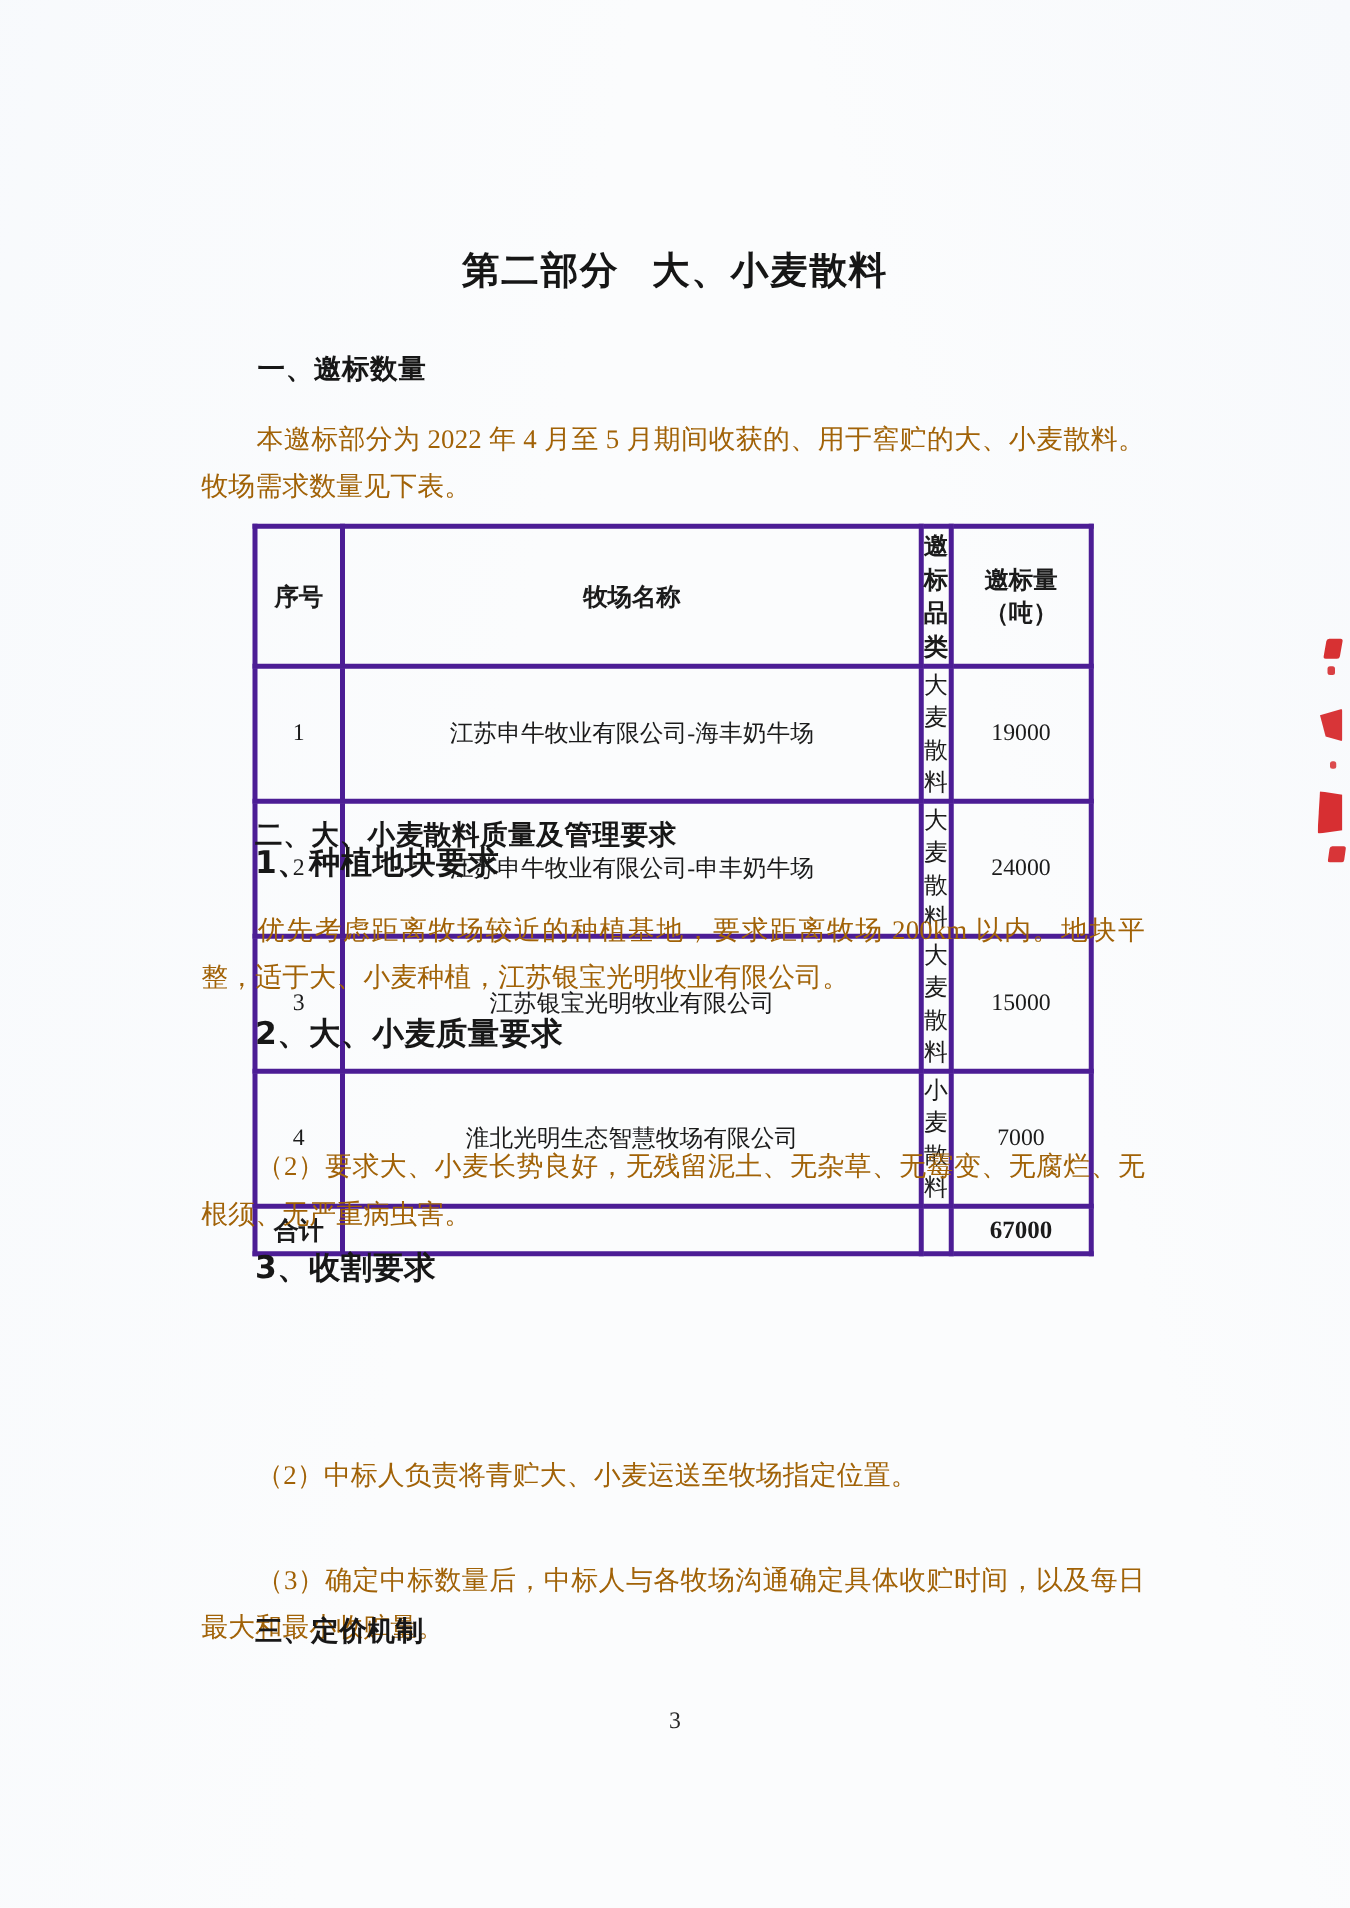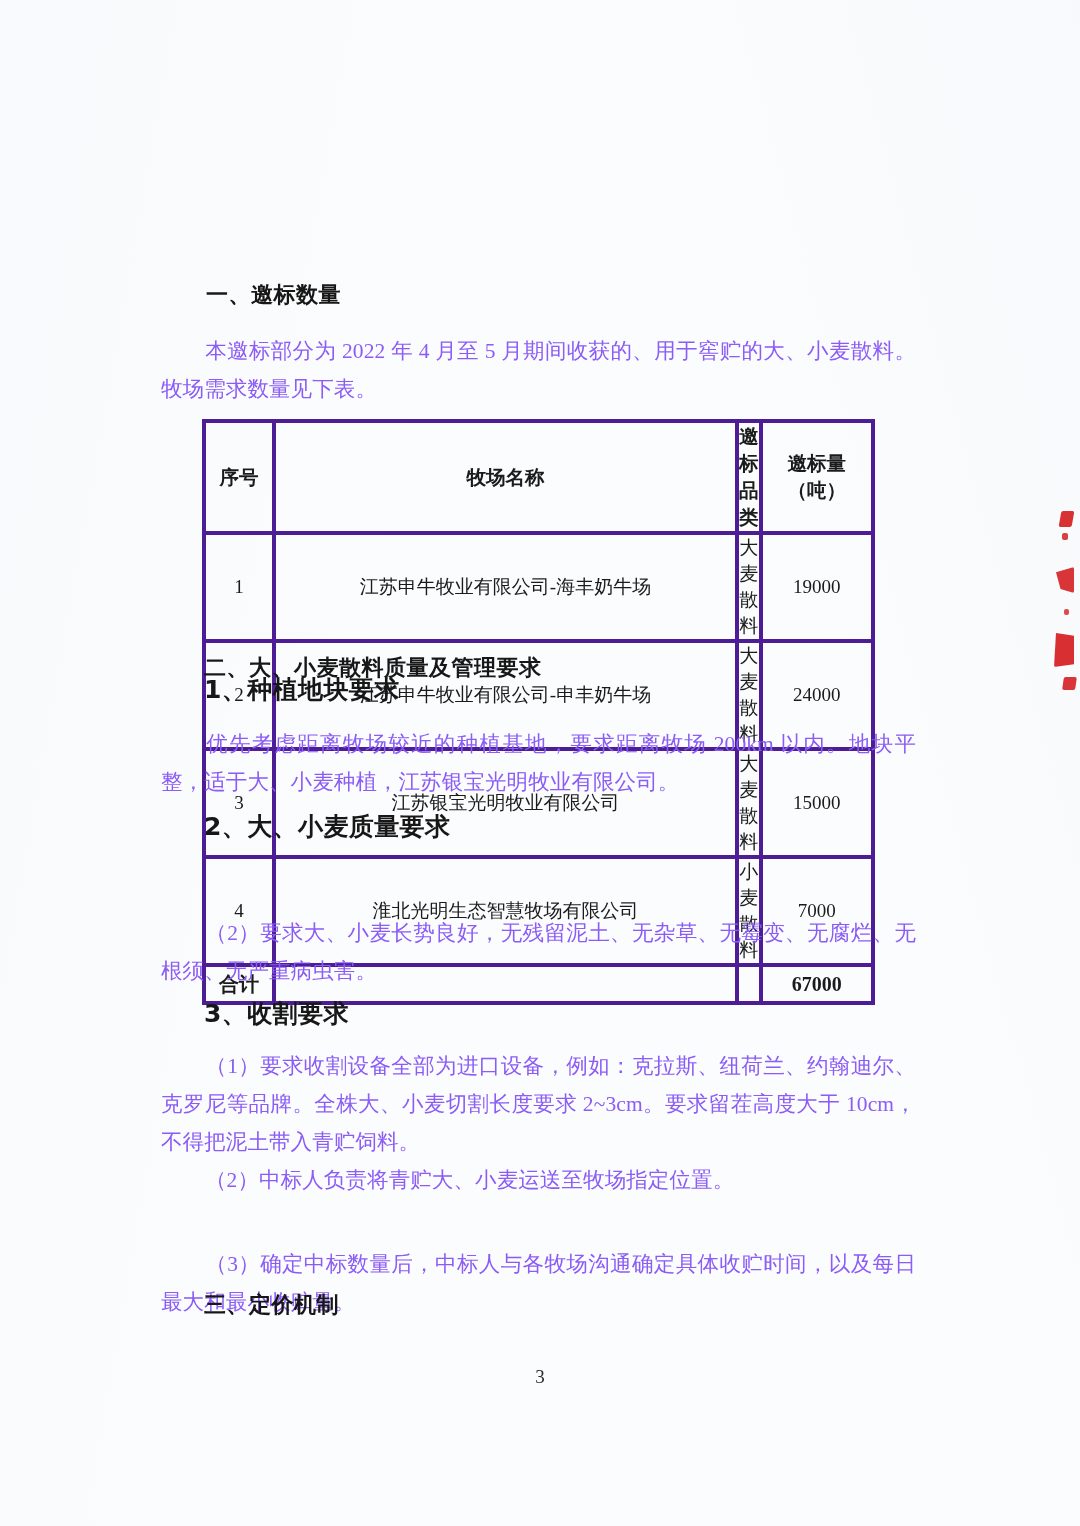--- a/index.html
+++ b/index.html
@@ -68,21 +68,21 @@
     color: #171717;
     white-space: nowrap;
   }
 
   
   .para {
     position: absolute;
     font-family: "Liberation Serif", "DejaVu Serif", serif;
     font-size: 21.5px;
     line-height: 38px;
-    color: #8b5cf6;
+    color: #a16207;
     text-align: justify;
     text-justify: inter-ideograph;
     letter-spacing: 0.1px;
   }
   .para .ind { display:inline-block; width: 44px; }
 
   
   .tbl-wrap {
     position: absolute;
     left: 202px;
@@ -148,20 +148,23 @@
   .sf5 { left: 8px;  top: 128px; width: 20px; height: 34px; clip-path: polygon(10% 0,100% 8%,100% 92%,0 100%); opacity:.93; }
   .sf6 { left: 17px; top: 172px; width: 13px; height: 13px; transform: skewX(-8deg); opacity:.9; }
 </style>
 </head>
 <body>
 
 <div class="page"></div>
 
 <div class="content">
 
+  <div class="doc-title">
+    <span>第二部分</span><span class="gap"></span><span>大、小麦散料</span>
+  </div>
 
   <div class="h-sec" style="left:206px; top:280px;">一、邀标数量</div>
 
   <div class="para" style="left:161px; top:332px; width:755px;"><span class="ind"></span><span>本邀标部分为 2022 年 4 月至 5 月期间收获的、用于窖贮的大、小麦散料。牧场需求数量见下表。</span></div>
 
   <div class="tbl-wrap">
     <table class="req">
       <thead>
         <tr>
           <th class="c-no">序号</th>
@@ -211,21 +214,20 @@
 
   <div class="para" style="left:161px; top:725px; width:755px;"><span class="ind"></span><span>优先考虑距离牧场较近的种植基地，要求距离牧场 200km 以内。地块平整，适于大、小麦种植，江苏银宝光明牧业有限公司。</span></div>
 
   <div class="h-sub" style="left:204px; top:810px;">2、大、小麦质量要求</div>
 
 
   <div class="para" style="left:161px; top:914px; width:755px;"><span class="ind"></span><span>（2）要求大、小麦长势良好，无残留泥土、无杂草、无霉变、无腐烂、无根须、无严重病虫害。</span></div>
 
   <div class="h-sub" style="left:204px; top:997px;">3、收割要求</div>
 
-  <div class="para" style="left:161px; top:1047px; width:755px;"><span class="ind"></span><span>（1）要求收割设备全部为进口设备，例如：克拉斯、纽荷兰、约翰迪尔、克罗尼等品牌。全株大、小麦切割长度要求 2~3cm。要求留茬高度大于 10cm，不得把泥土带入青贮饲料。</span></div>
 
   <div class="para" style="left:161px; top:1161px; width:755px;"><span class="ind"></span><span>（2）中标人负责将青贮大、小麦运送至牧场指定位置。</span></div>
 
   <div class="para" style="left:161px; top:1213px; width:755px;margin-top:32px;"><span class="ind"></span><span>（3）确定中标数量后，中标人与各牧场沟通确定具体收贮时间，以及每日最大和最小收贮量。</span></div>
 
   <div class="h-sec" style="left:204px; top:1290px;">三、定价机制</div>
 
   <div class="page-num">3</div>
 
   <div class="seal-frag">

